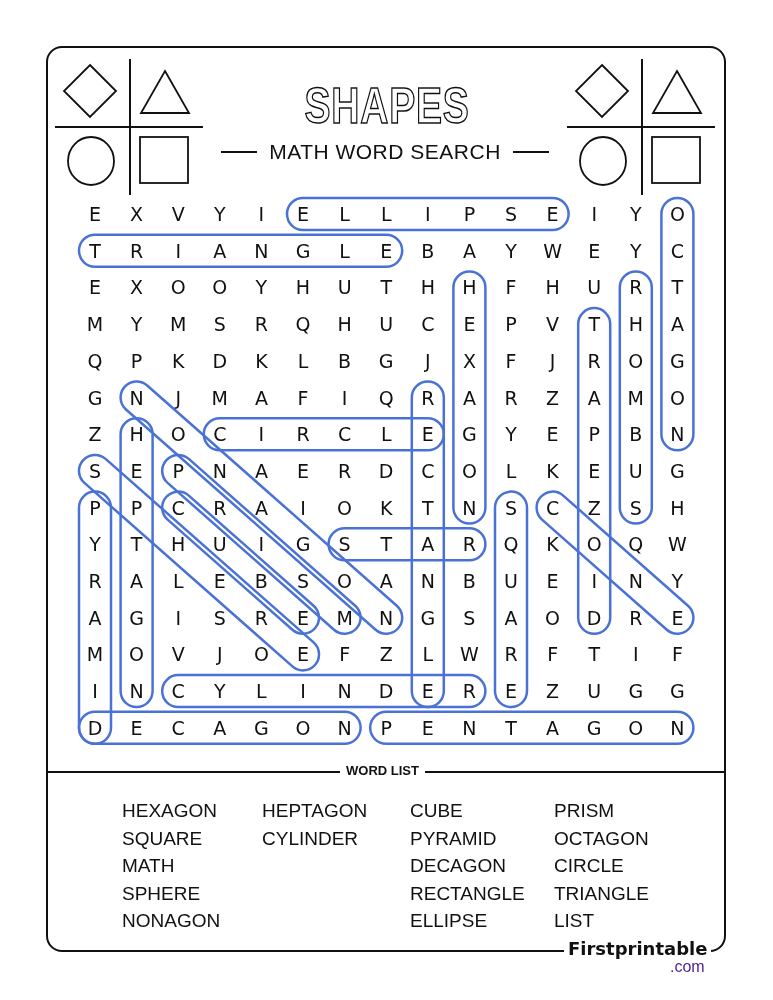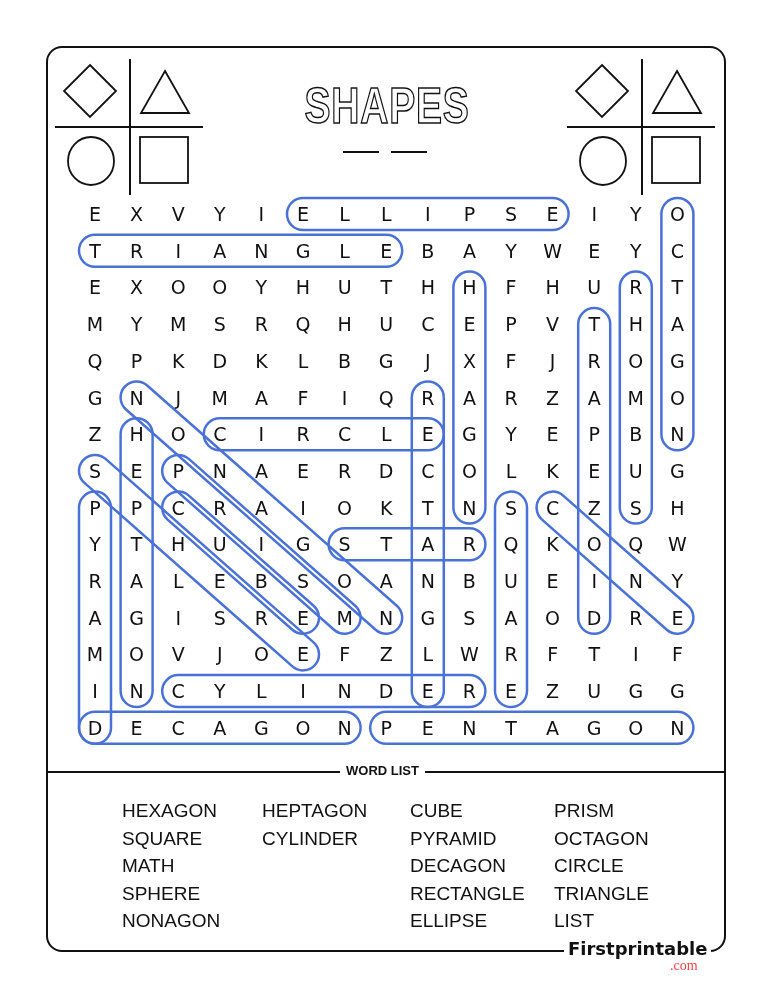--- a/index.html
+++ b/index.html
@@ -13,21 +13,21 @@
   .subtitle-row{position:absolute;left:215px;top:138px;width:340px;height:28px;display:flex;align-items:center;justify-content:center;gap:12px;}
   .subtitle-row .dash{width:36px;height:2px;background:#111;}
   .subtitle{font-family:"Liberation Sans",sans-serif;font-size:21px;letter-spacing:0.5px;color:#111;}
   .grid-area{position:absolute;left:0;top:0;}
   .cell{position:absolute;width:30px;height:30px;margin-left:-15px;margin-top:-15px;text-align:center;line-height:30px;font-size:19px;color:#111;font-family:"DejaVu Sans",sans-serif;}
   svg.hl{position:absolute;left:0;top:0;width:773px;height:1000px;pointer-events:none;}
   .wl-line{position:absolute;left:46px;top:771px;width:680px;height:2px;background:#111;}
   .wl-label{position:absolute;left:340px;top:763px;padding:0 6px;background:#fff;font-size:13px;font-weight:bold;color:#111;font-family:"Liberation Sans",sans-serif;}
   .wl-col{position:absolute;top:797px;font-size:19px;line-height:27.6px;font-family:"Liberation Sans",sans-serif;color:#111;}
   .brand{position:absolute;left:564px;top:938px;padding:0 4px;background:#fff;font-size:18px;font-weight:bold;font-family:"DejaVu Sans",sans-serif;color:#111;}
-  .brand-com{position:absolute;left:670px;top:958px;font-size:14px;color:#ef4444;font-family:Liberation Serif, serif;}
+  .brand-com{position:absolute;left:670px;top:958px;font-size:16px;color:#4c1d95;font-family:Liberation Sans, sans-serif;}
 </style>
 </head>
 <body>
 
 <div class="frame"></div>
 
 <div class="shapes" style="left:55px;top:47px;">
   <div class="vline"></div>
   <div class="hline"></div>
   <svg style="left:7px;top:16px" width="56" height="56">
@@ -57,20 +57,21 @@
       <ellipse cx="26" cy="26" rx="23" ry="24" fill="none" stroke="#111" stroke-width="1.8"></ellipse>
     </svg>
   <svg style="left:84px;top:89px" width="50" height="48">
       <rect x="1" y="1" width="48" height="46" fill="none" stroke="#111" stroke-width="1.8"></rect>
     </svg>
 </div>
 
 <div class="title">SHAPES</div>
 <div class="subtitle-row">
   <span class="dash"></span>
+  <span class="subtitle">MATH WORD SEARCH</span>
   <span class="dash"></span>
 </div>
 
 <div id="grid" class="grid-area">
     <div class="cell" style="left: 95px; top: 214px;">E</div>
     <div class="cell" style="left: 136.6px; top: 214px;">X</div>
     <div class="cell" style="left: 178.2px; top: 214px;">V</div>
     <div class="cell" style="left: 219.8px; top: 214px;">Y</div>
     <div class="cell" style="left: 261.4px; top: 214px;">I</div>
     <div class="cell" style="left: 303px; top: 214px;">E</div>

